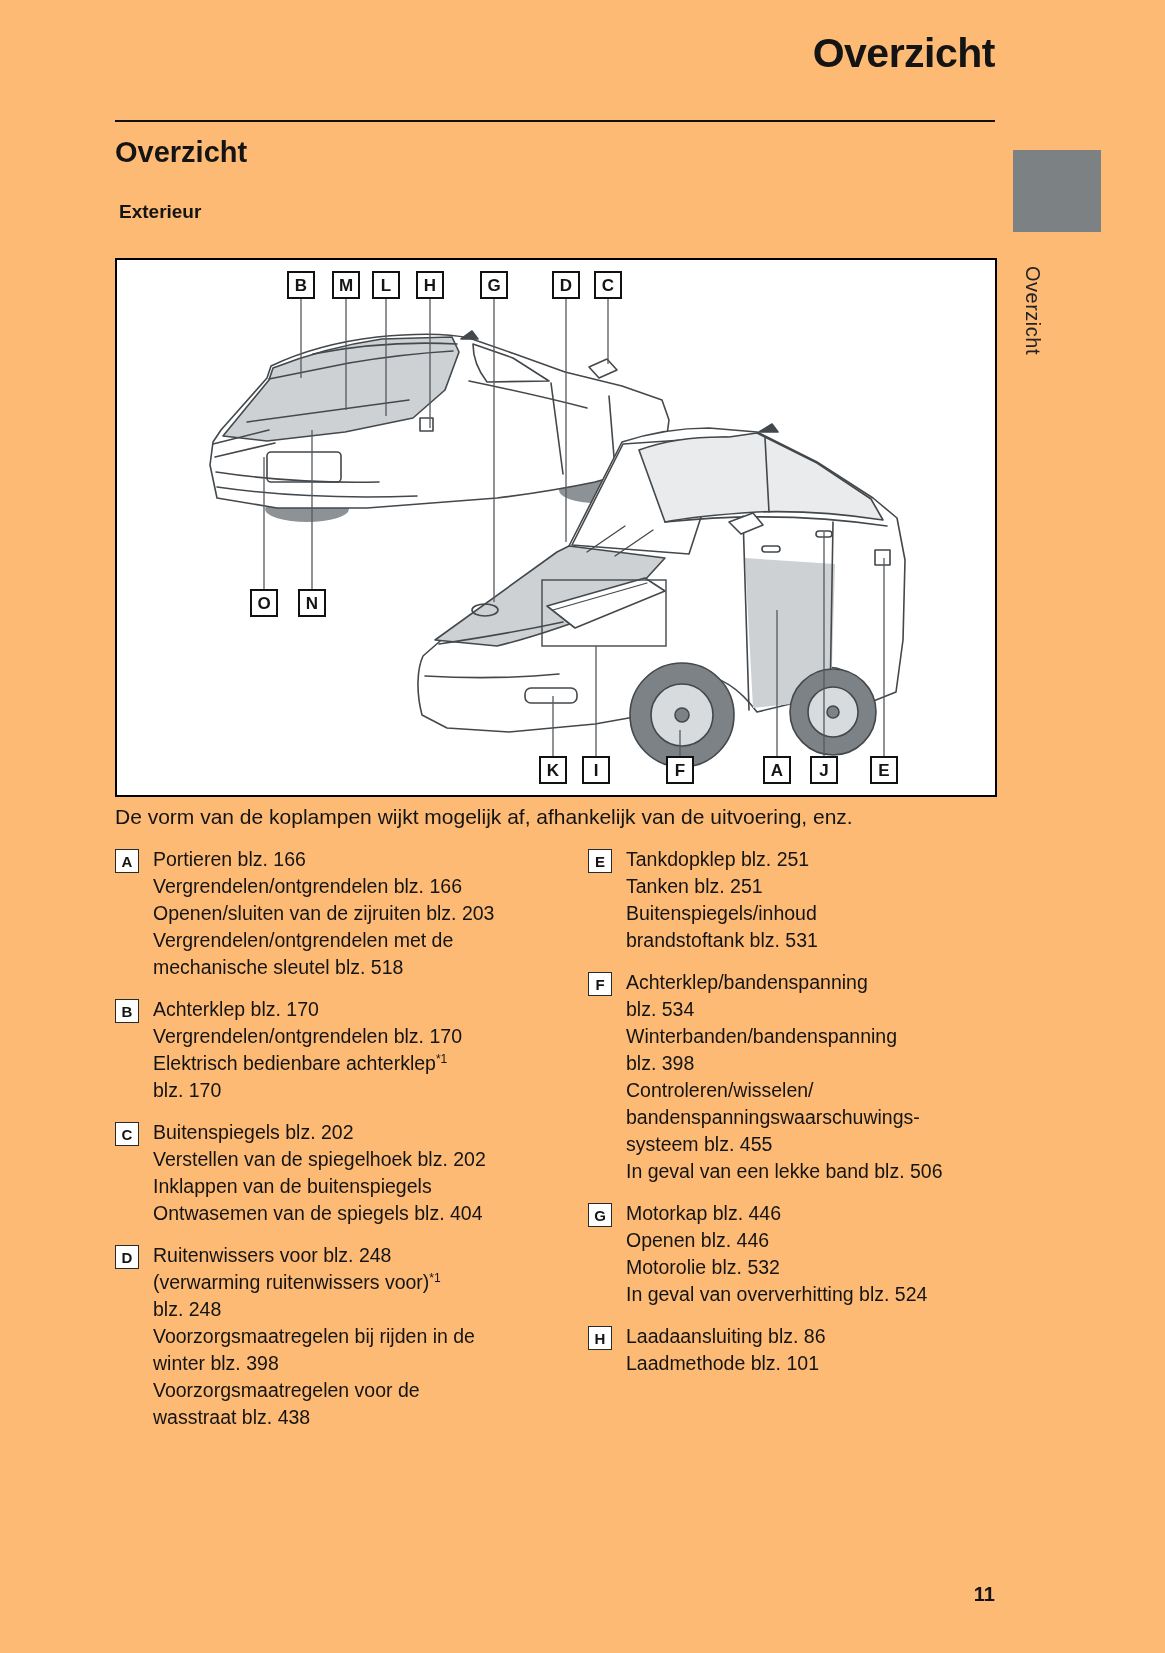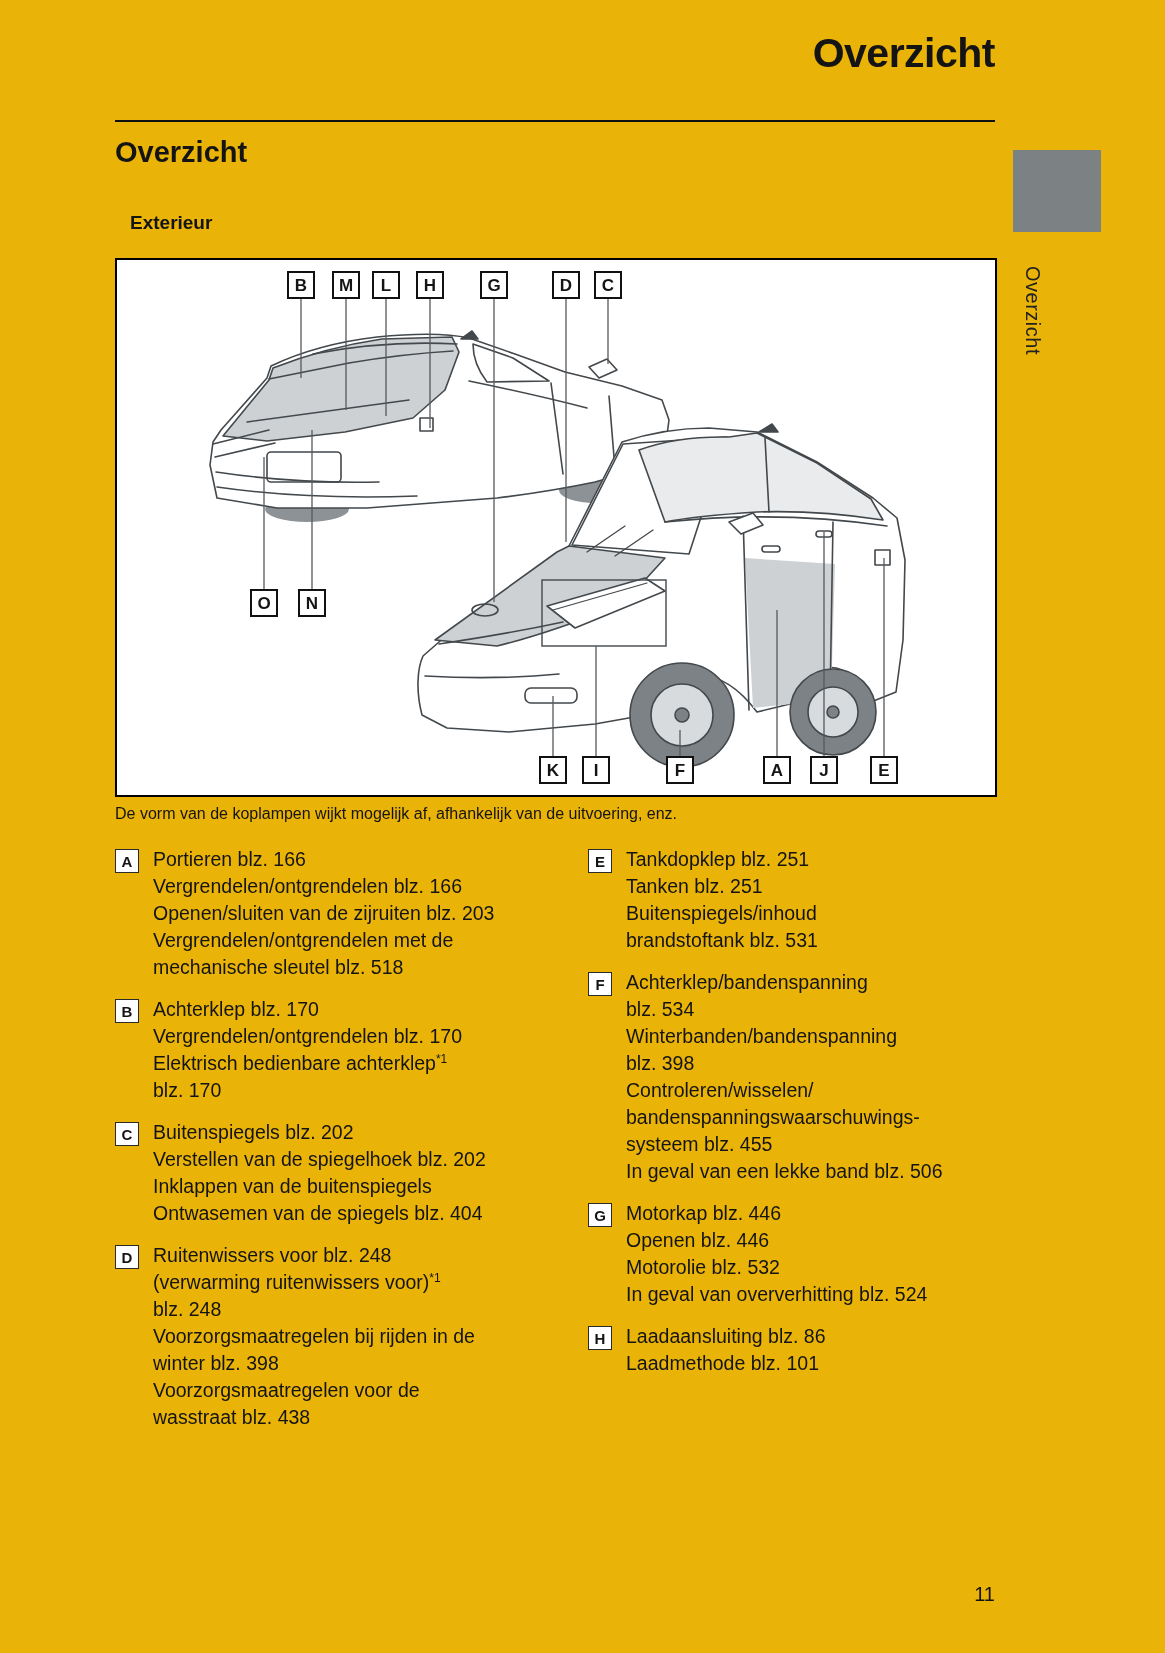--- a/index.html
+++ b/index.html
@@ -3,21 +3,21 @@
 <meta charset="utf-8">
 <style>
   html, body { margin: 0; padding: 0; background: #ffffff; }
   body {
     width: 1165px; height: 1653px;
     font-family: "Liberation Sans", sans-serif;
     color: #141414;
     position: relative;
     overflow: hidden;
   }
-  .page { position: absolute; inset: 0; background: #eab308; }
+  .page { position: absolute; inset: 0; background: #fdba74; }
 
   .header-title {
     position: absolute; top: 30px; right: 170px;
     font-size: 41px; font-weight: 700; letter-spacing: -0.5px;
   }
   .header-rule {
     position: absolute; left: 115px; top: 120px;
     width: 880px; height: 2px; background: #111;
   }
   .chapter-tab {
@@ -30,42 +30,42 @@
     writing-mode: vertical-rl;
     font-size: 20px; color: #222; letter-spacing: 0.5px;
   }
 
   .section-title {
     position: absolute; left: 115px; top: 136px;
     font-size: 29px; font-weight: 700; margin: 0;
   }
   .subsection-title {
     position: absolute; left: 115px; top: 197px;
-    font-size: 19px; font-weight: 700; margin: 15px;
+    font-size: 19px; font-weight: 700; margin: 4px;
   }
 
   .figure {
     position: absolute; left: 115px; top: 258px;
     width: 878px; height: 535px;
     border: 2px solid #000; box-sizing: content-box;
     background: #fff;
   }
   .figure svg { position: absolute; left: 0; top: 0; }
 
   .fig-label {
     position: absolute; width: 28px; height: 28px;
     border: 2px solid #111; box-sizing: border-box;
     background: #fff;
     display: flex; align-items: center; justify-content: center;
     font-size: 17px; font-weight: 700; line-height: 1;
   }
 
   .note {
     position: absolute; left: 115px; top: 805px;
-    font-size: 16px; width: 880px;
+    font-size: 21px; width: 880px;
   }
 
   .legend {
     position: absolute; left: 115px; top: 846px; width: 880px;
     display: flex;
   }
   .legend-col { display: flex; flex-direction: column; }
   .legend-col.left  { width: 473px; }
   .legend-col.right { width: 407px; }
 
@@ -75,21 +75,21 @@
     border: 1.6px solid #2a2a2a; box-sizing: border-box;
     display: flex; align-items: center; justify-content: center;
     font-size: 15px; font-weight: 700; background: #fff;
   }
   .item-text { font-size: 19.5px; line-height: 27px; }
   .item-line { white-space: nowrap; }
   .item-line sup { font-size: 12px; line-height: 0; }
 
   .page-number {
     position: absolute; top: 1583px; right: 170px;
-    font-size: 20px; font-weight: 400;
+    font-size: 20px; font-weight: 700;
   }
 </style>
 </head>
 <body>
 
 <div class="page">
 
   <div class="header-title">Overzicht</div>
   <div class="header-rule"></div>
   <div class="chapter-tab"></div>

